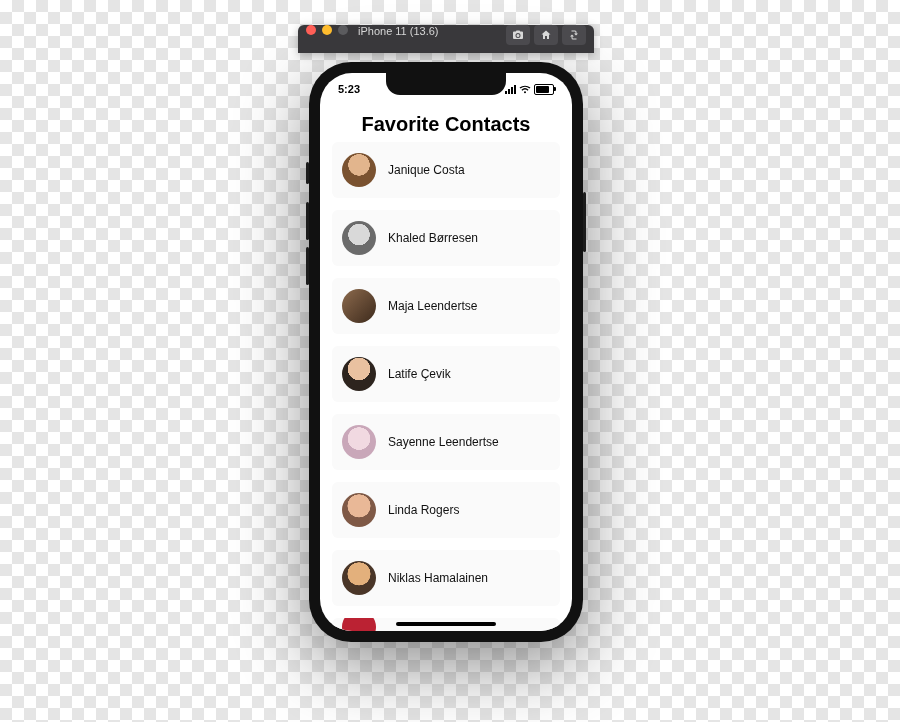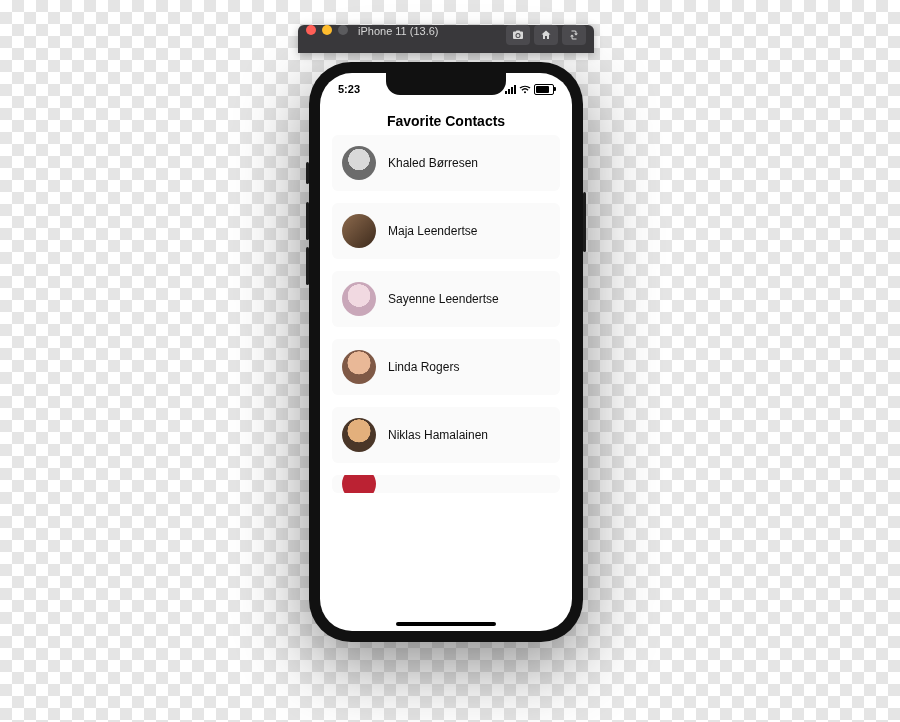--- a/index.html
+++ b/index.html
@@ -96,21 +96,21 @@
   .wifi svg{width:12px;height:10px;fill:#000;}
   .batt{width:18px;height:9px;border:1px solid #000;border-radius:2px;position:relative;}
   .batt::after{content:"";position:absolute;right:-3px;top:2px;width:2px;height:4px;background:#000;border-radius:0 1px 1px 0;}
   .batt i{position:absolute;left:1px;top:1px;bottom:1px;width:70%;background:#000;border-radius:1px;}
   
   .app{
     position:absolute;inset:0;padding-top:32px;
     display:flex;flex-direction:column;
   }
   .app-title{
-    font-size:14px;font-weight:700;text-align:center;
+    font-size:20px;font-weight:700;text-align:center;
     padding:8px 0 6px;
   }
   .list{
     flex:1;overflow:hidden;padding:0 12px;
   }
   .item{
     display:flex;align-items:center;gap:12px;
     height:56px;
     background:#fafafa;
     border-radius:6px;
@@ -201,28 +201,36 @@
               <i></i>
             </span>
         </span>
       </div>
 
       <div class="app">
         <div class="app-title">Favorite Contacts</div>
 
         <div class="list">
           <div class="item">
+            <span class="avatar av1"></span>
+            <span class="name">Janique Costa</span>
+          </div>
+          <div class="item">
             <span class="avatar av2"></span>
             <span class="name">Khaled Børresen</span>
           </div>
           <div class="item">
             <span class="avatar av3"></span>
             <span class="name">Maja Leendertse</span>
           </div>
           <div class="item">
+            <span class="avatar av4"></span>
+            <span class="name">Latife Çevik</span>
+          </div>
+          <div class="item">
             <span class="avatar av5"></span>
             <span class="name">Sayenne Leendertse</span>
           </div>
           <div class="item">
             <span class="avatar av6"></span>
             <span class="name">Linda Rogers</span>
           </div>
           <div class="item">
             <span class="avatar av7"></span>
             <span class="name">Niklas Hamalainen</span>

